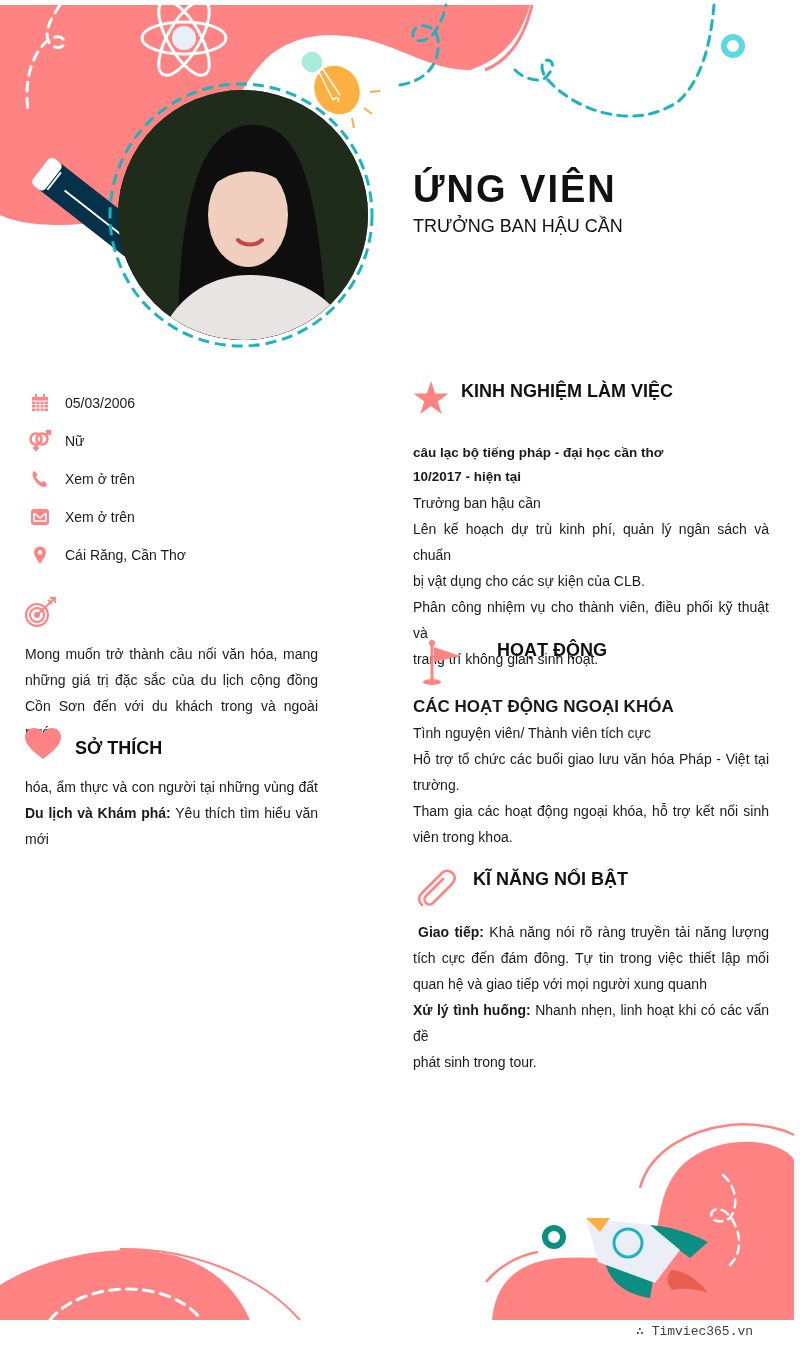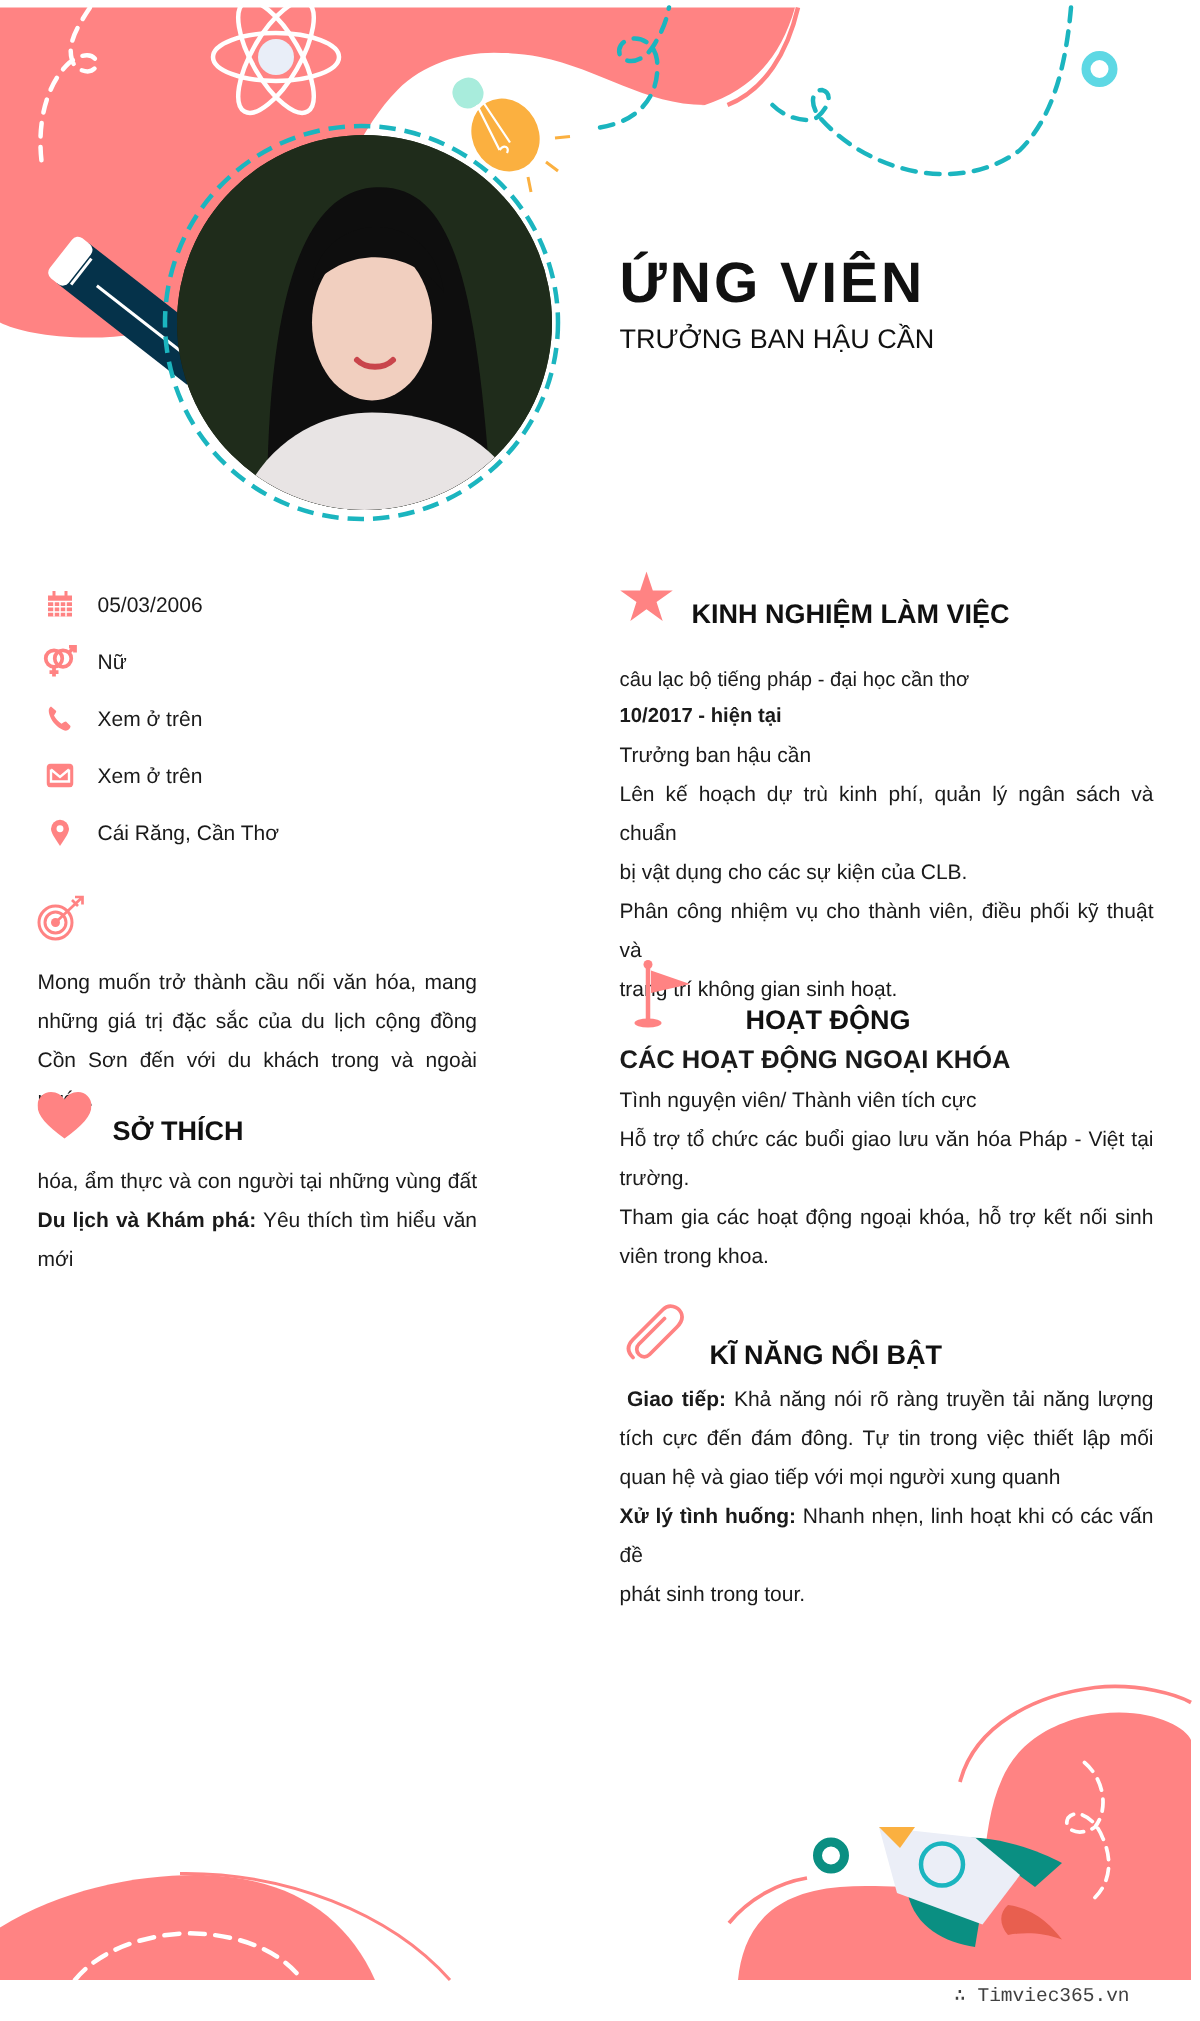--- a/index.html
+++ b/index.html
@@ -6,21 +6,21 @@
     html, body { width: 800px; height: 1347px; background: #ffffff; overflow: hidden; }
     body { position: relative; font-family: "Liberation Sans", sans-serif; color: #1a1a1a; }
     .deco { position: absolute; left: 0; top: 0; pointer-events: none; }
     .header-title { position: absolute; left: 413px; top: 168px; font-size: 38px; font-weight: bold; letter-spacing: 2px; color: #111; }
     .header-sub { position: absolute; left: 413px; top: 216px; font-size: 18px; color: #111; }
     .avatar-wrap { position: absolute; left: 106px; top: 80px; width: 270px; height: 270px; }
     .avatar { position: absolute; left: 12px; top: 10px; width: 250px; height: 250px; border-radius: 50%; overflow: hidden; background: radial-gradient(circle at 55% 45%, #f3d2c2 0 14%, #1b1b1b 15% 30%, #2e3a24 31% 60%, #162012 61%); }
     .contact { position: absolute; left: 28px; top: 384px; width: 300px; }
     .contact-row { display: flex; align-items: center; height: 38px; font-size: 14px; }
     .contact-row .ic { width: 24px; height: 24px; margin-right: 13px; display: flex; align-items: center; justify-content: center; }
-    .sec-head { position: absolute; display: flex; align-items: flex-end; }
+    .sec-head { position: absolute; display: flex; align-items: flex-start; }
     .sec-head .t { font-size: 18px; font-weight: bold; color: #111; }
     .para { position: absolute; font-size: 14px; line-height: 26px; color: #1a1a1a; text-align: justify; }
     .para b { font-weight: bold; }
     .line { display: block; }
     .footer-mark { position: absolute; left: 636px; top: 1323px; font-family: Liberation Mono, monospace; font-size: 13px; color: #404040; }
   </style>
 </head>
 <body>
 
 <svg class="deco" width="800" height="1347" viewBox="0 0 800 1347">
@@ -181,21 +181,21 @@
 
 <div class="sec-head" style="left:413px; top:381px;">
   <span style="width:48px;display:inline-block">
     <svg width="36" height="34" viewBox="0 0 36 34">
         <path d="M18 0 L22.2 12.6 L35.5 12.6 L24.7 20.4 L28.8 33 L18 25.2 L7.2 33 L11.3 20.4 L0.5 12.6 L13.8 12.6 Z" fill="#ff8383"></path>
       </svg>
   </span>
   <span class="t">KINH NGHIỆM LÀM VIỆC</span>
 </div>
 <div class="para" style="left:413px; top:441px; width:356px; line-height:24px;">
-  <span class="line" style="font-weight:normal; font-size:13.5px">câu lạc bộ tiếng pháp - đại học cần thơ</span>
+  <span class="line" style="font-weight:bold; font-size:13.5px">câu lạc bộ tiếng pháp - đại học cần thơ</span>
   <span class="line" style="font-weight:bold; font-size:13.5px">10/2017 - hiện tại</span>
 </div>
 <div class="para" style="left:413px; top:490px; width:356px;">
   <span class="line">Trưởng ban hậu cần</span>
   <span class="line" style="text-align:justify;text-align-last:justify">Lên kế hoạch dự trù kinh phí, quản lý ngân sách và chuẩn</span>
   <span class="line">bị vật dụng cho các sự kiện của CLB.</span>
   <span class="line" style="text-align:justify;text-align-last:justify">Phân công nhiệm vụ cho thành viên, điều phối kỹ thuật và</span>
   <span class="line">trang trí không gian sinh hoạt.</span>
 </div>
 

